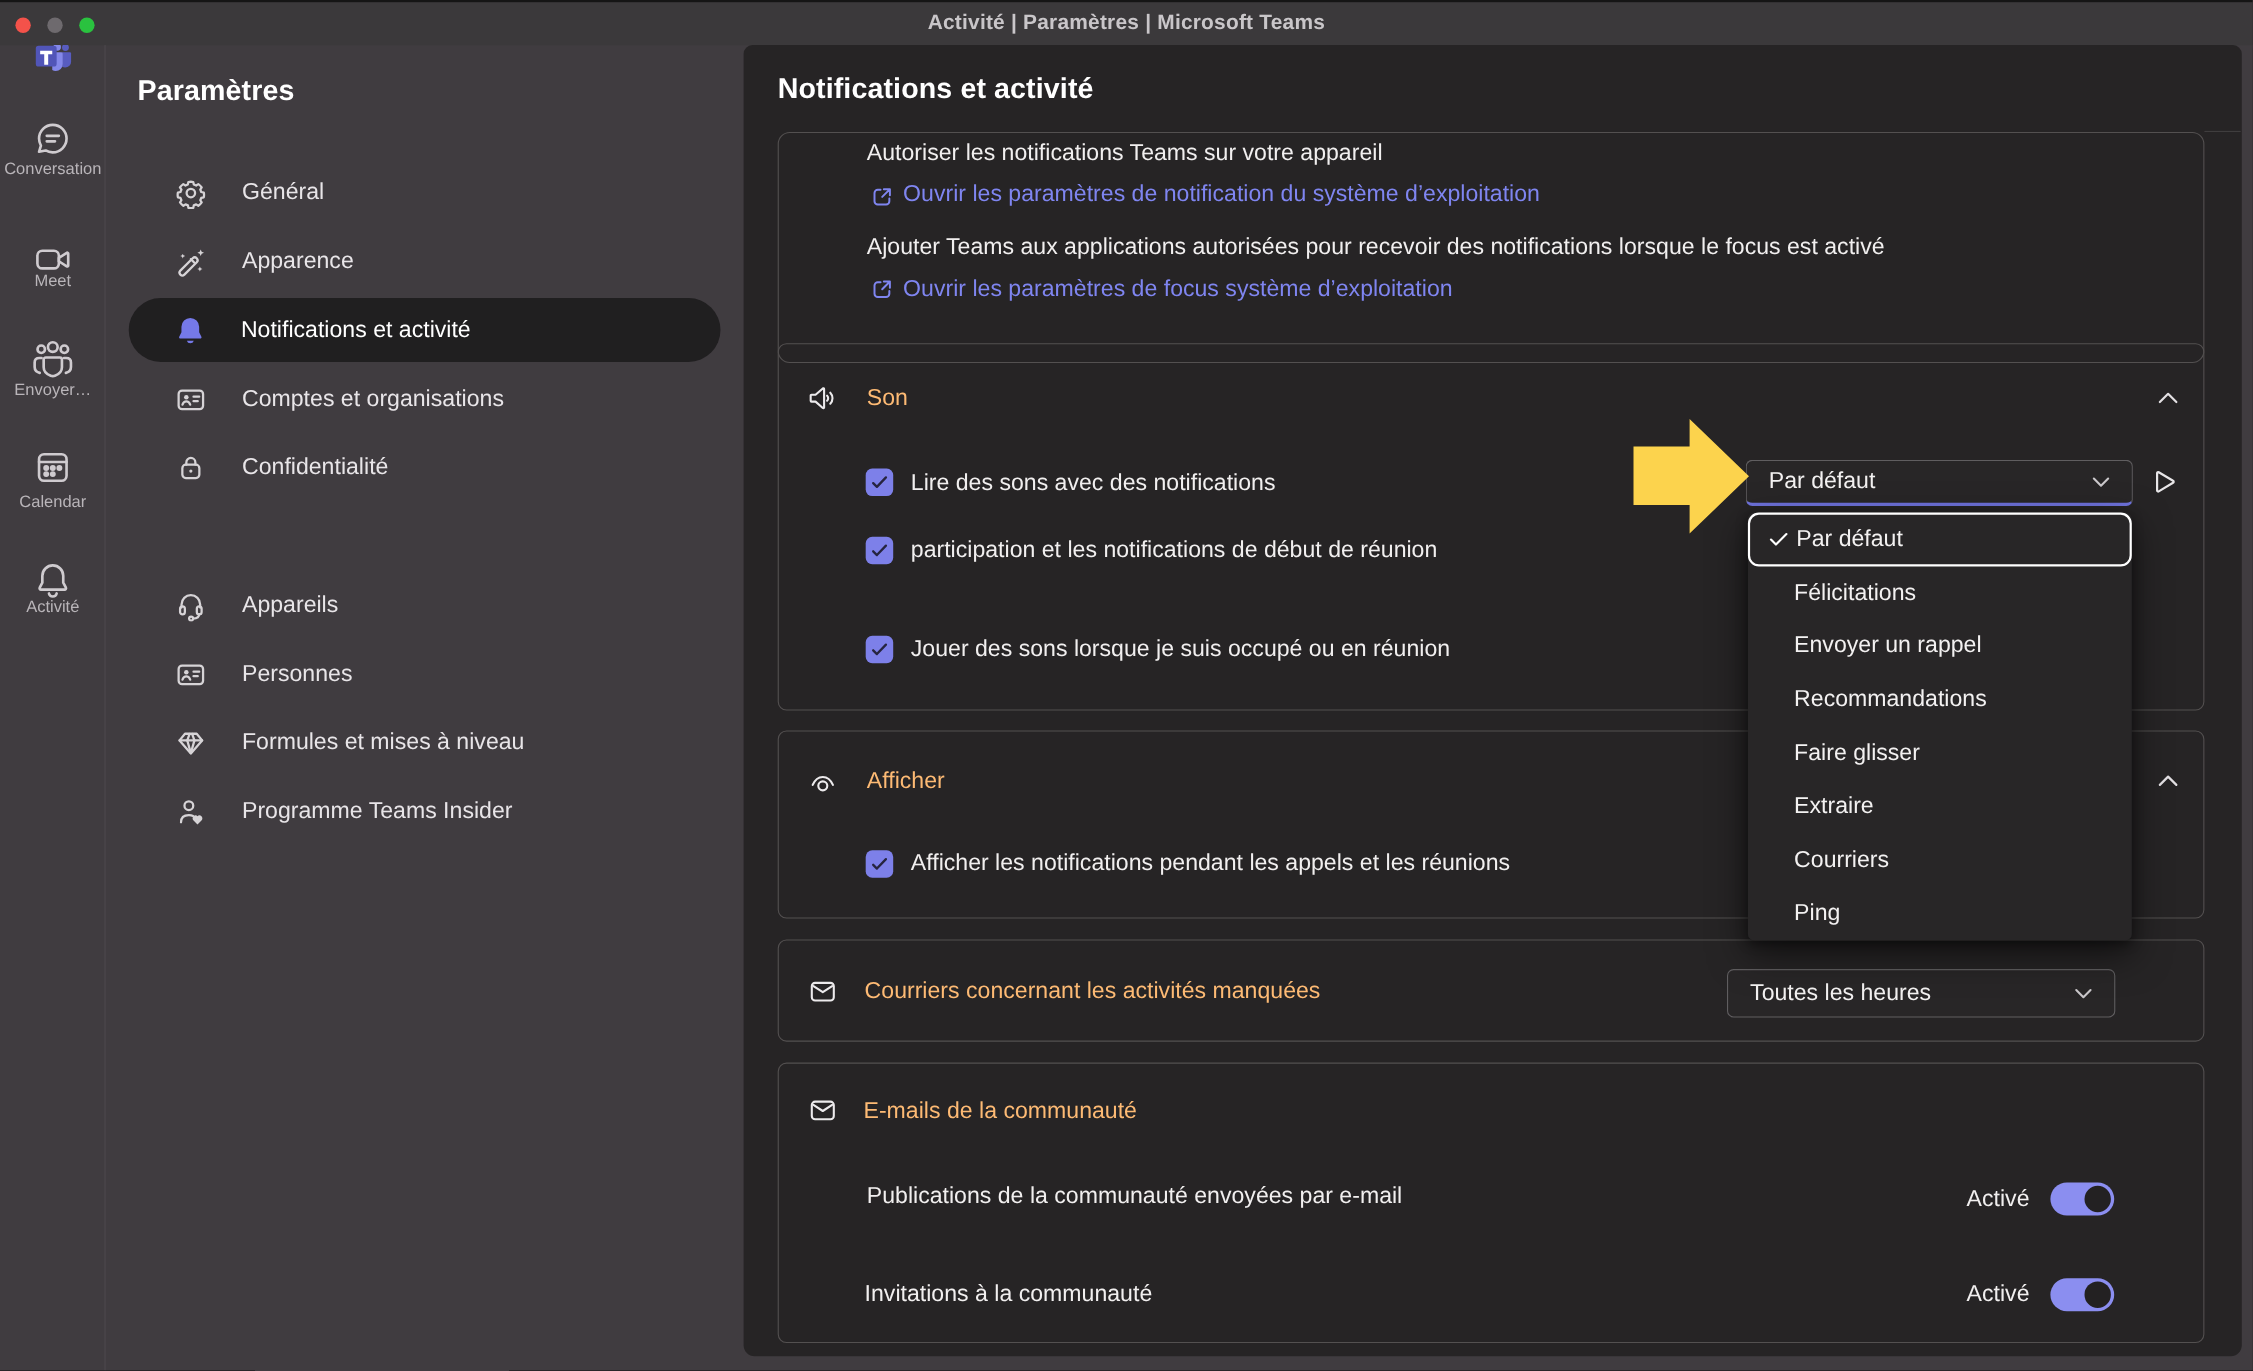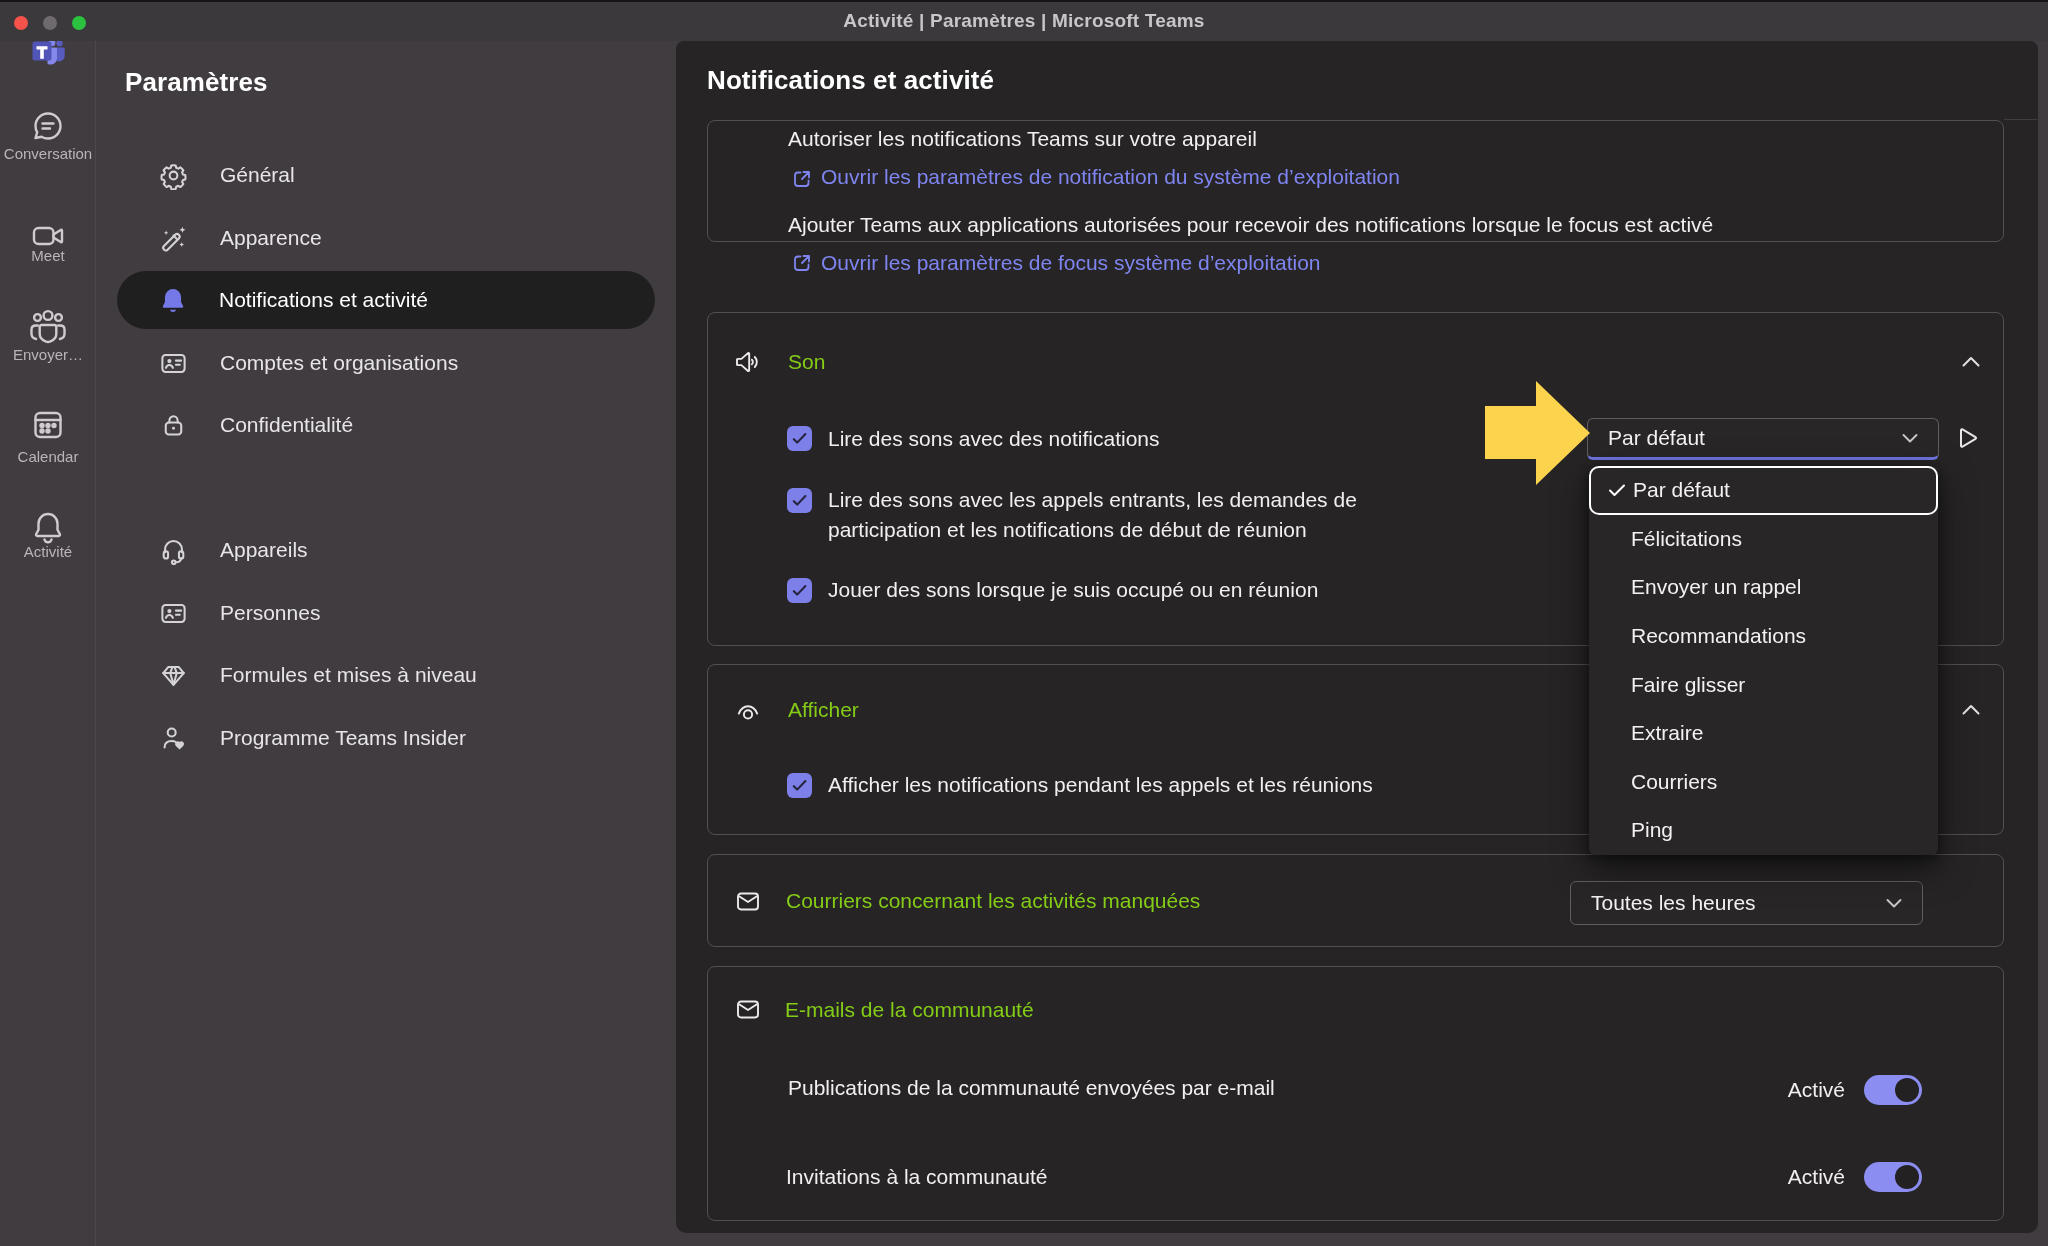--- a/index.html
+++ b/index.html
@@ -43,21 +43,21 @@
   
   .main { position:absolute; left:676px; top:0; width:1362px; height:1192px;
     background:#262425; border-radius:8px 8px 10px 10px; }
   .main-heading { position:absolute; left:31px; top:24px; font-size:26px; font-weight:bold;
     color:#ffffff; letter-spacing:0.1px; }
   .gutter-line { position:absolute; left:1328px; top:78px; width:33px; height:1px; background:#3f3d3e; }
   .card { position:absolute; left:31px; width:1297px; border:1px solid #535050; border-radius:8px; }
   .row-abs { position:absolute; font-size:21px; color:#f1efef; line-height:27px; white-space:nowrap; }
   .link-row { position:absolute; display:flex; align-items:center; }
   .link-row .link-text { margin-left:8px; font-size:21px; color:#7f85f0; line-height:27px; white-space:nowrap; }
-  .card-title { position:absolute; font-size:21px; color:#84cc16; white-space:nowrap; }
+  .card-title { position:absolute; font-size:21px; color:#fdba74; white-space:nowrap; }
   .chev-btn { position:absolute; left:1243px; width:40px; height:40px; display:flex;
     align-items:center; justify-content:center; cursor:pointer; }
   .checkbox { position:absolute; width:25px; height:25px; border-radius:6px; background:#7d80e9;
     display:flex; align-items:center; justify-content:center; cursor:pointer; }
   .cb-label { position:absolute; font-size:21px; color:#f1efef; line-height:30px; white-space:nowrap; }
   .select { position:absolute; background:#282627; border:1px solid #605e60; border-radius:6px;
     display:flex; align-items:center; cursor:pointer; }
   .select .sel-text { margin-left:20px; font-size:21px; color:#f3f1f1; flex:1; white-space:nowrap; }
   .select .sel-chev { margin-right:16px; }
   .select.accent-underline { border-bottom:3px solid #6f73dd; }
@@ -242,21 +242,21 @@
         </svg>
         <span class="side-label">Programme Teams Insider</span>
       </div>
 
     </div>
 
     <div class="main">
       <div class="main-heading">Notifications et activité</div>
       <div class="gutter-line"></div>
 
-      <div class="card" style="top:79px; height:122px;">
+      <div class="card" style="top:79px; height:210px;border-radius:11px;">
         <div class="row-abs" style="left:80px; top:4px;">Autoriser les notifications Teams sur votre appareil</div>
         <div class="link-row" style="left:83px; top:42px;align-items:flex-end;">
           <svg width="22" height="22" viewBox="0 0 22 22" fill="none" stroke="#7f85f0" stroke-width="1.8" stroke-linecap="round" stroke-linejoin="round">
             <path d="M9.5 4.5 H7 a3 3 0 0 0 -3 3 V15 a3 3 0 0 0 3 3 h7.5 a3 3 0 0 0 3 -3 v-2.5"></path>
             <path d="M12.5 4 h5.5 v5.5 M17.6 4.4 L11 11"></path>
           </svg>
           <span class="link-text">Ouvrir les paramètres de notification du système d’exploitation</span>
         </div>
         <div class="row-abs" style="left:80px; top:90px;">Ajouter Teams aux applications autorisées pour recevoir des notifications lorsque le focus est activé</div>
         <div class="link-row" style="left:83px; top:128px;">
@@ -300,21 +300,20 @@
             <path d="M10 8.2 v15.6 a1 1 0 0 0 1.5 .9 l13 -7.8 a1 1 0 0 0 0 -1.8 l-13 -7.8 a1 1 0 0 0 -1.5 .9 Z"></path>
           </svg>
         </div>
 
         <div class="checkbox" style="left:79px; top:175px;">
           <svg width="19" height="19" viewBox="0 0 19 19" fill="none" stroke="#26243f" stroke-width="2.1" stroke-linecap="round" stroke-linejoin="round">
             <path d="M3.8 10.2 l3.4 3.4 L15.4 5"></path>
           </svg>
         </div>
         <div class="cb-label" style="left:120px; top:172px;">
-          <div>Lire des sons avec les appels entrants, les demandes de</div>
           <div>participation et les notifications de début de réunion</div>
         </div>
 
         <div class="checkbox" style="left:79px; top:265px;">
           <svg width="19" height="19" viewBox="0 0 19 19" fill="none" stroke="#26243f" stroke-width="2.1" stroke-linecap="round" stroke-linejoin="round">
             <path d="M3.8 10.2 l3.4 3.4 L15.4 5"></path>
           </svg>
         </div>
         <div class="cb-label" style="left:120px; top:262px;">Jouer des sons lorsque je suis occupé ou en réunion</div>
       </div>

